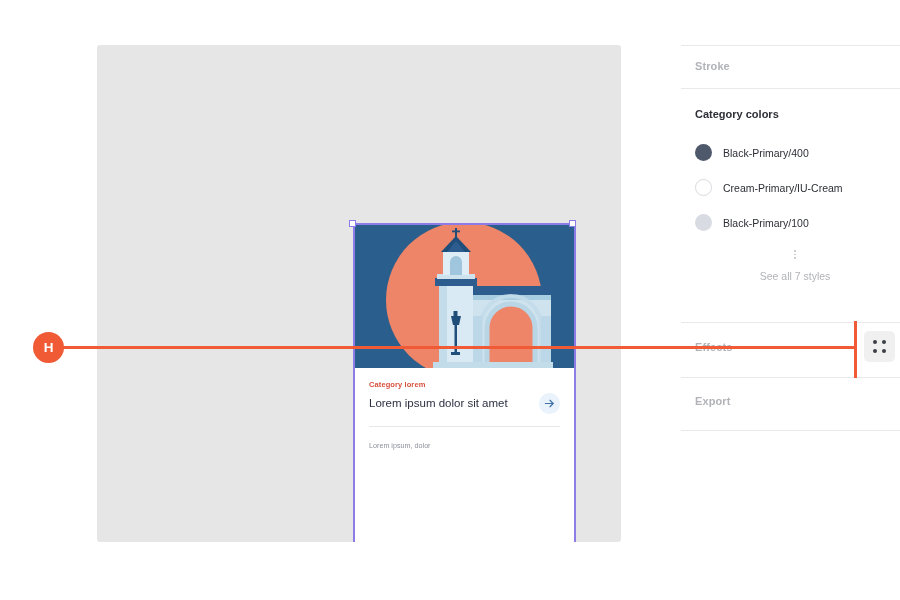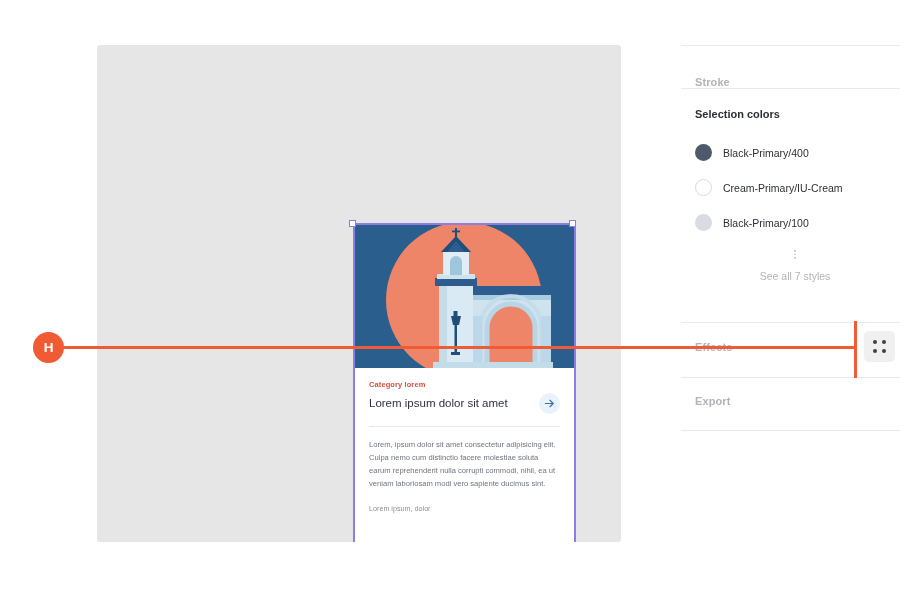--- a/index.html
+++ b/index.html
@@ -295,38 +295,37 @@
             <span class="card-arrow-btn">
               <svg width="11" height="11" viewBox="0 0 12 12" fill="none" stroke="#3f72a8" stroke-width="1.3" stroke-linecap="round" stroke-linejoin="round">
                 <path d="M1.5 6 H10"></path>
                   <path d="M6.5 2.5 L10 6 L6.5 9.5"></path>
               </svg>
             </span>
           </div>
         </div>
 
         <div class="card-rule"></div>
-        <p class="card-para">Lorem, ipsum dolor sit amet consectetur adipisicing elit. Culpa nemo cum distinctio facere molestiae soluta earum reprehenderit nulla corrupti commodi, nihil, ea ut veniam laboriosam modi vero sapiente ducimus sint.</p>
         <p class="card-foot">Lorem ipsum, dolor</p>
       </div>
     </div>
 
   </div>
 
   <div class="sel-top-edge"></div>
   <div class="sel-handle sel-h-tl"></div>
   <div class="sel-handle sel-h-tr"></div>
 
   <div class="panel">
 
     <div class="panel-div" style="top:45px;"></div>
-    <div class="panel-label" style="top:60px;margin-top:16px;">Stroke</div>
+    <div class="panel-label" style="top:60px;">Stroke</div>
     <div class="panel-div" style="top:88px;"></div>
 
-    <div class="panel-head" style="top:108px;">Selection colors</div>
+    <div class="panel-head" style="top:108px;">Category colors</div>
 
     <div class="color-row" style="top:144px;">
       <span class="sw-circle" style="background:#4e5a6b;"></span>
       <span class="color-name">Black-Primary/400</span>
     </div>
 
     <div class="color-row" style="top:179px;">
       <span class="sw-circle" style="background:#ffffff;border:1px solid #d9dade;"></span>
       <span class="color-name">Cream-Primary/IU-Cream</span>
     </div>

